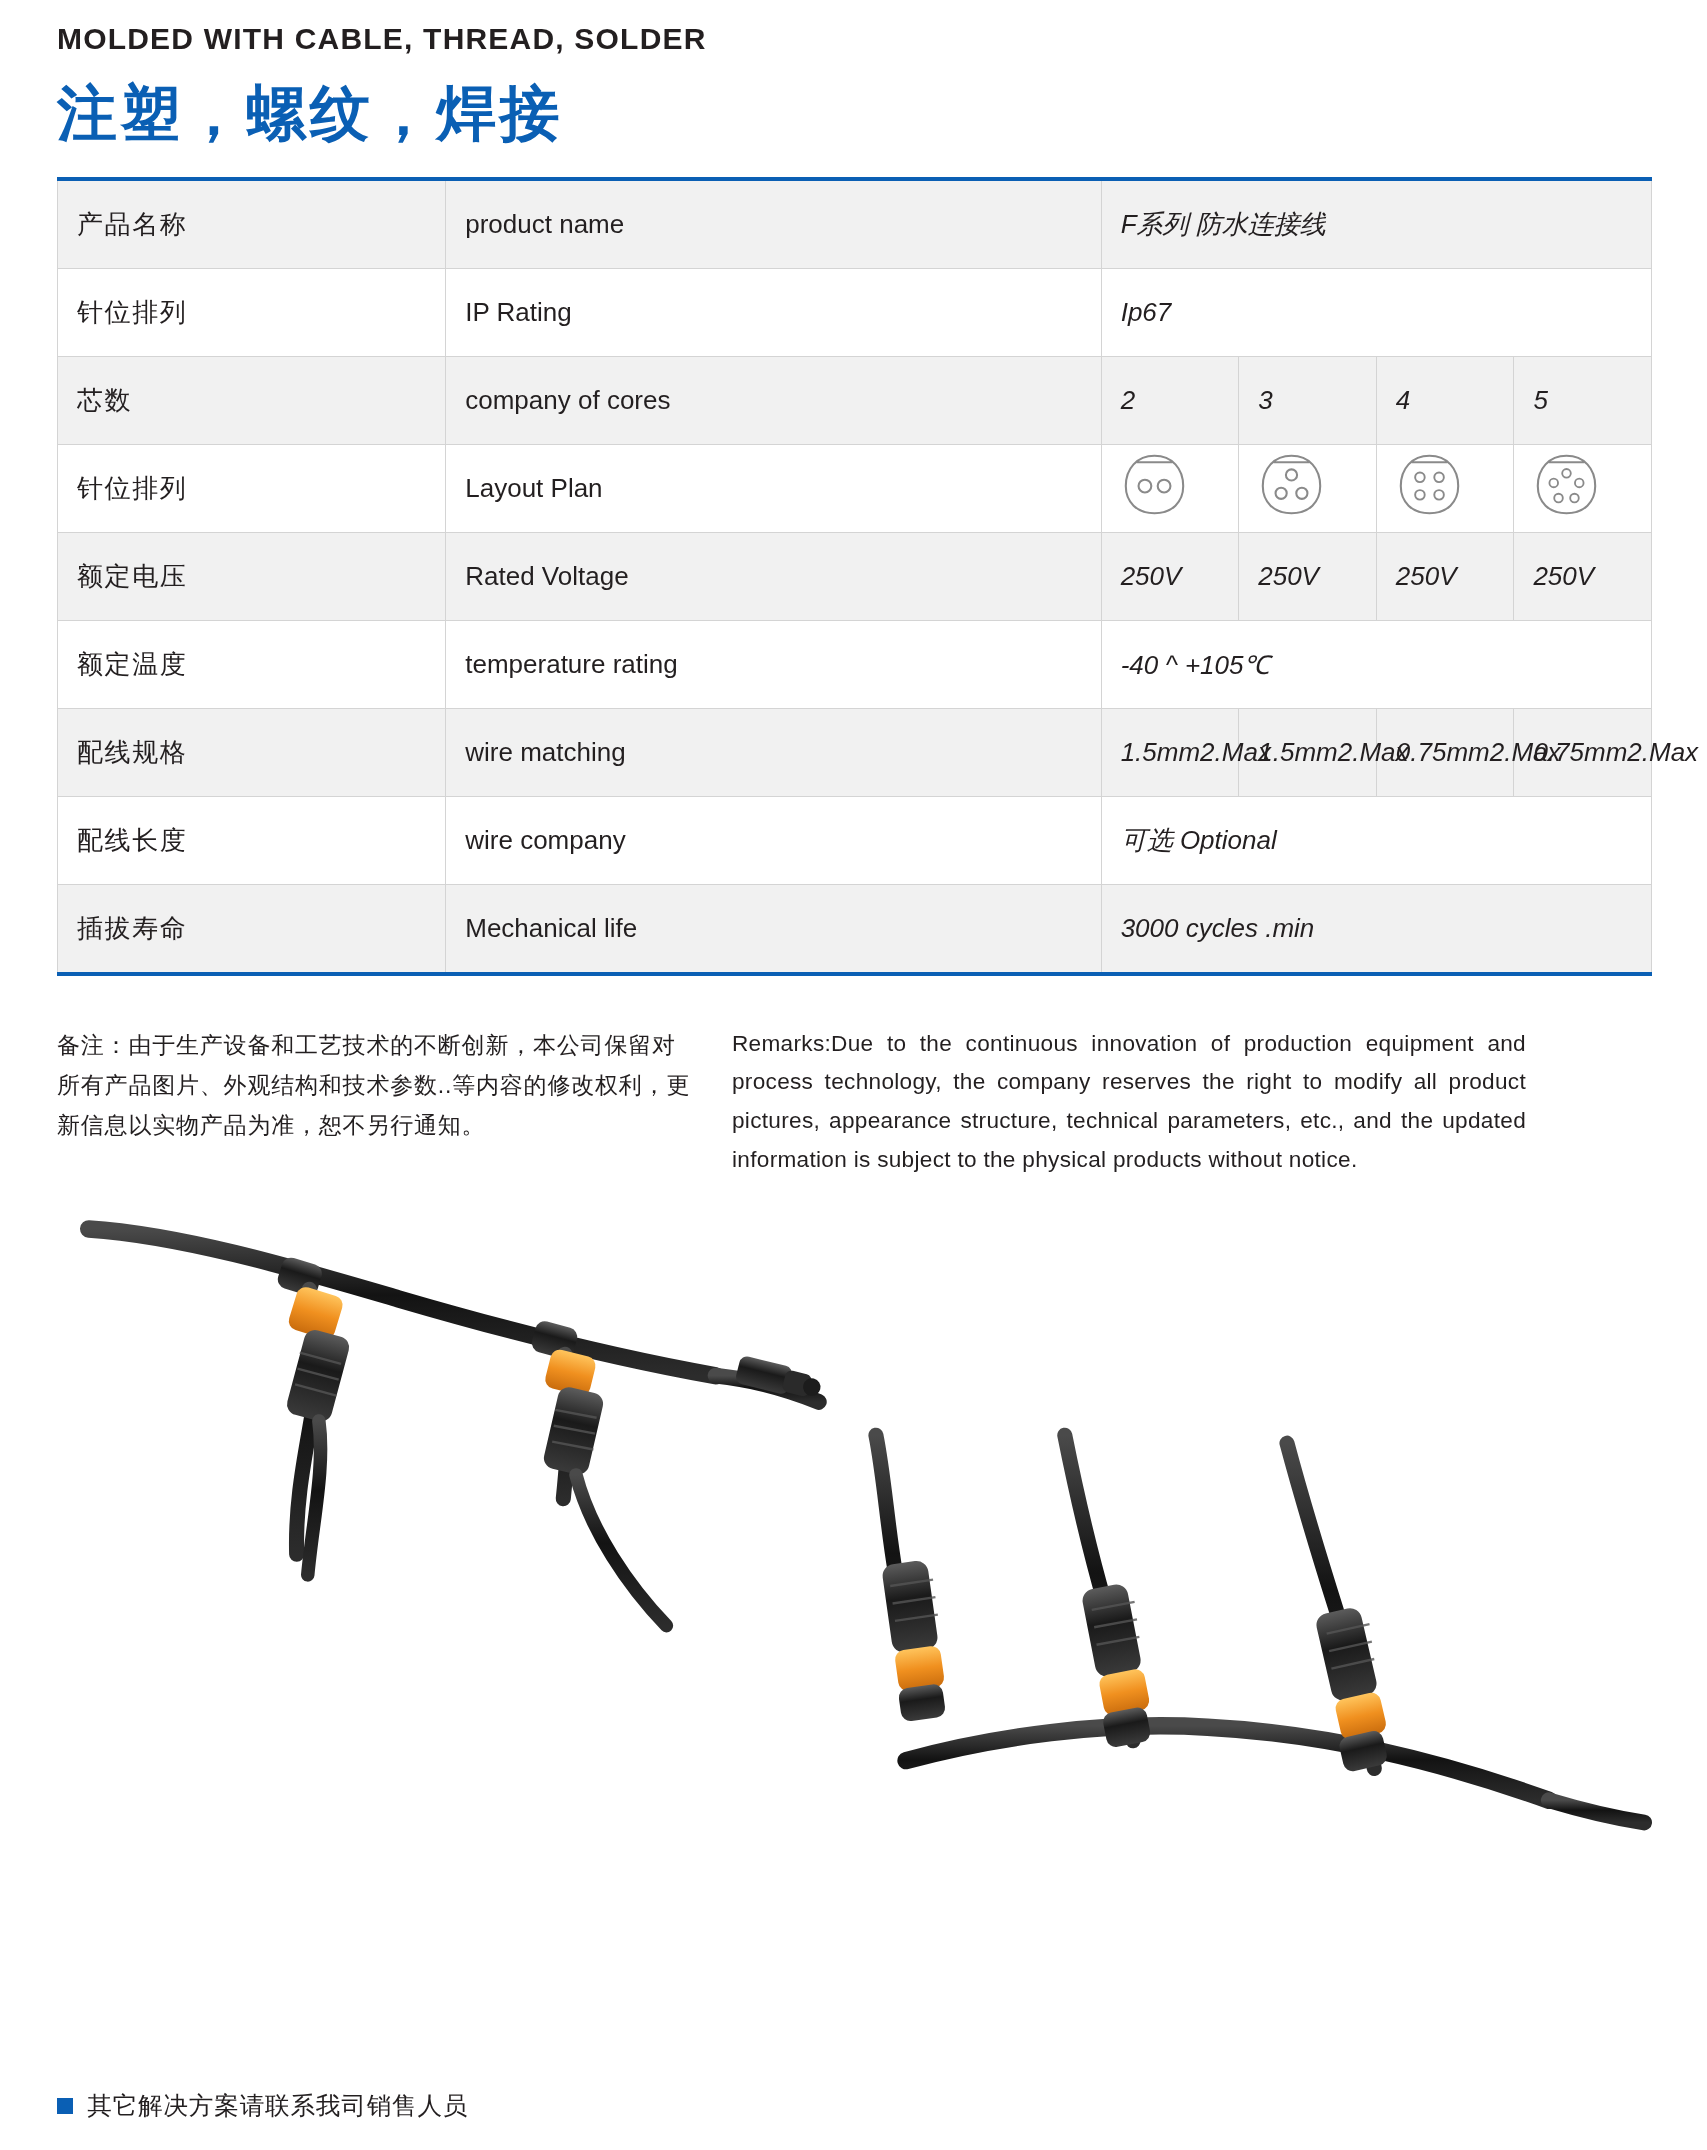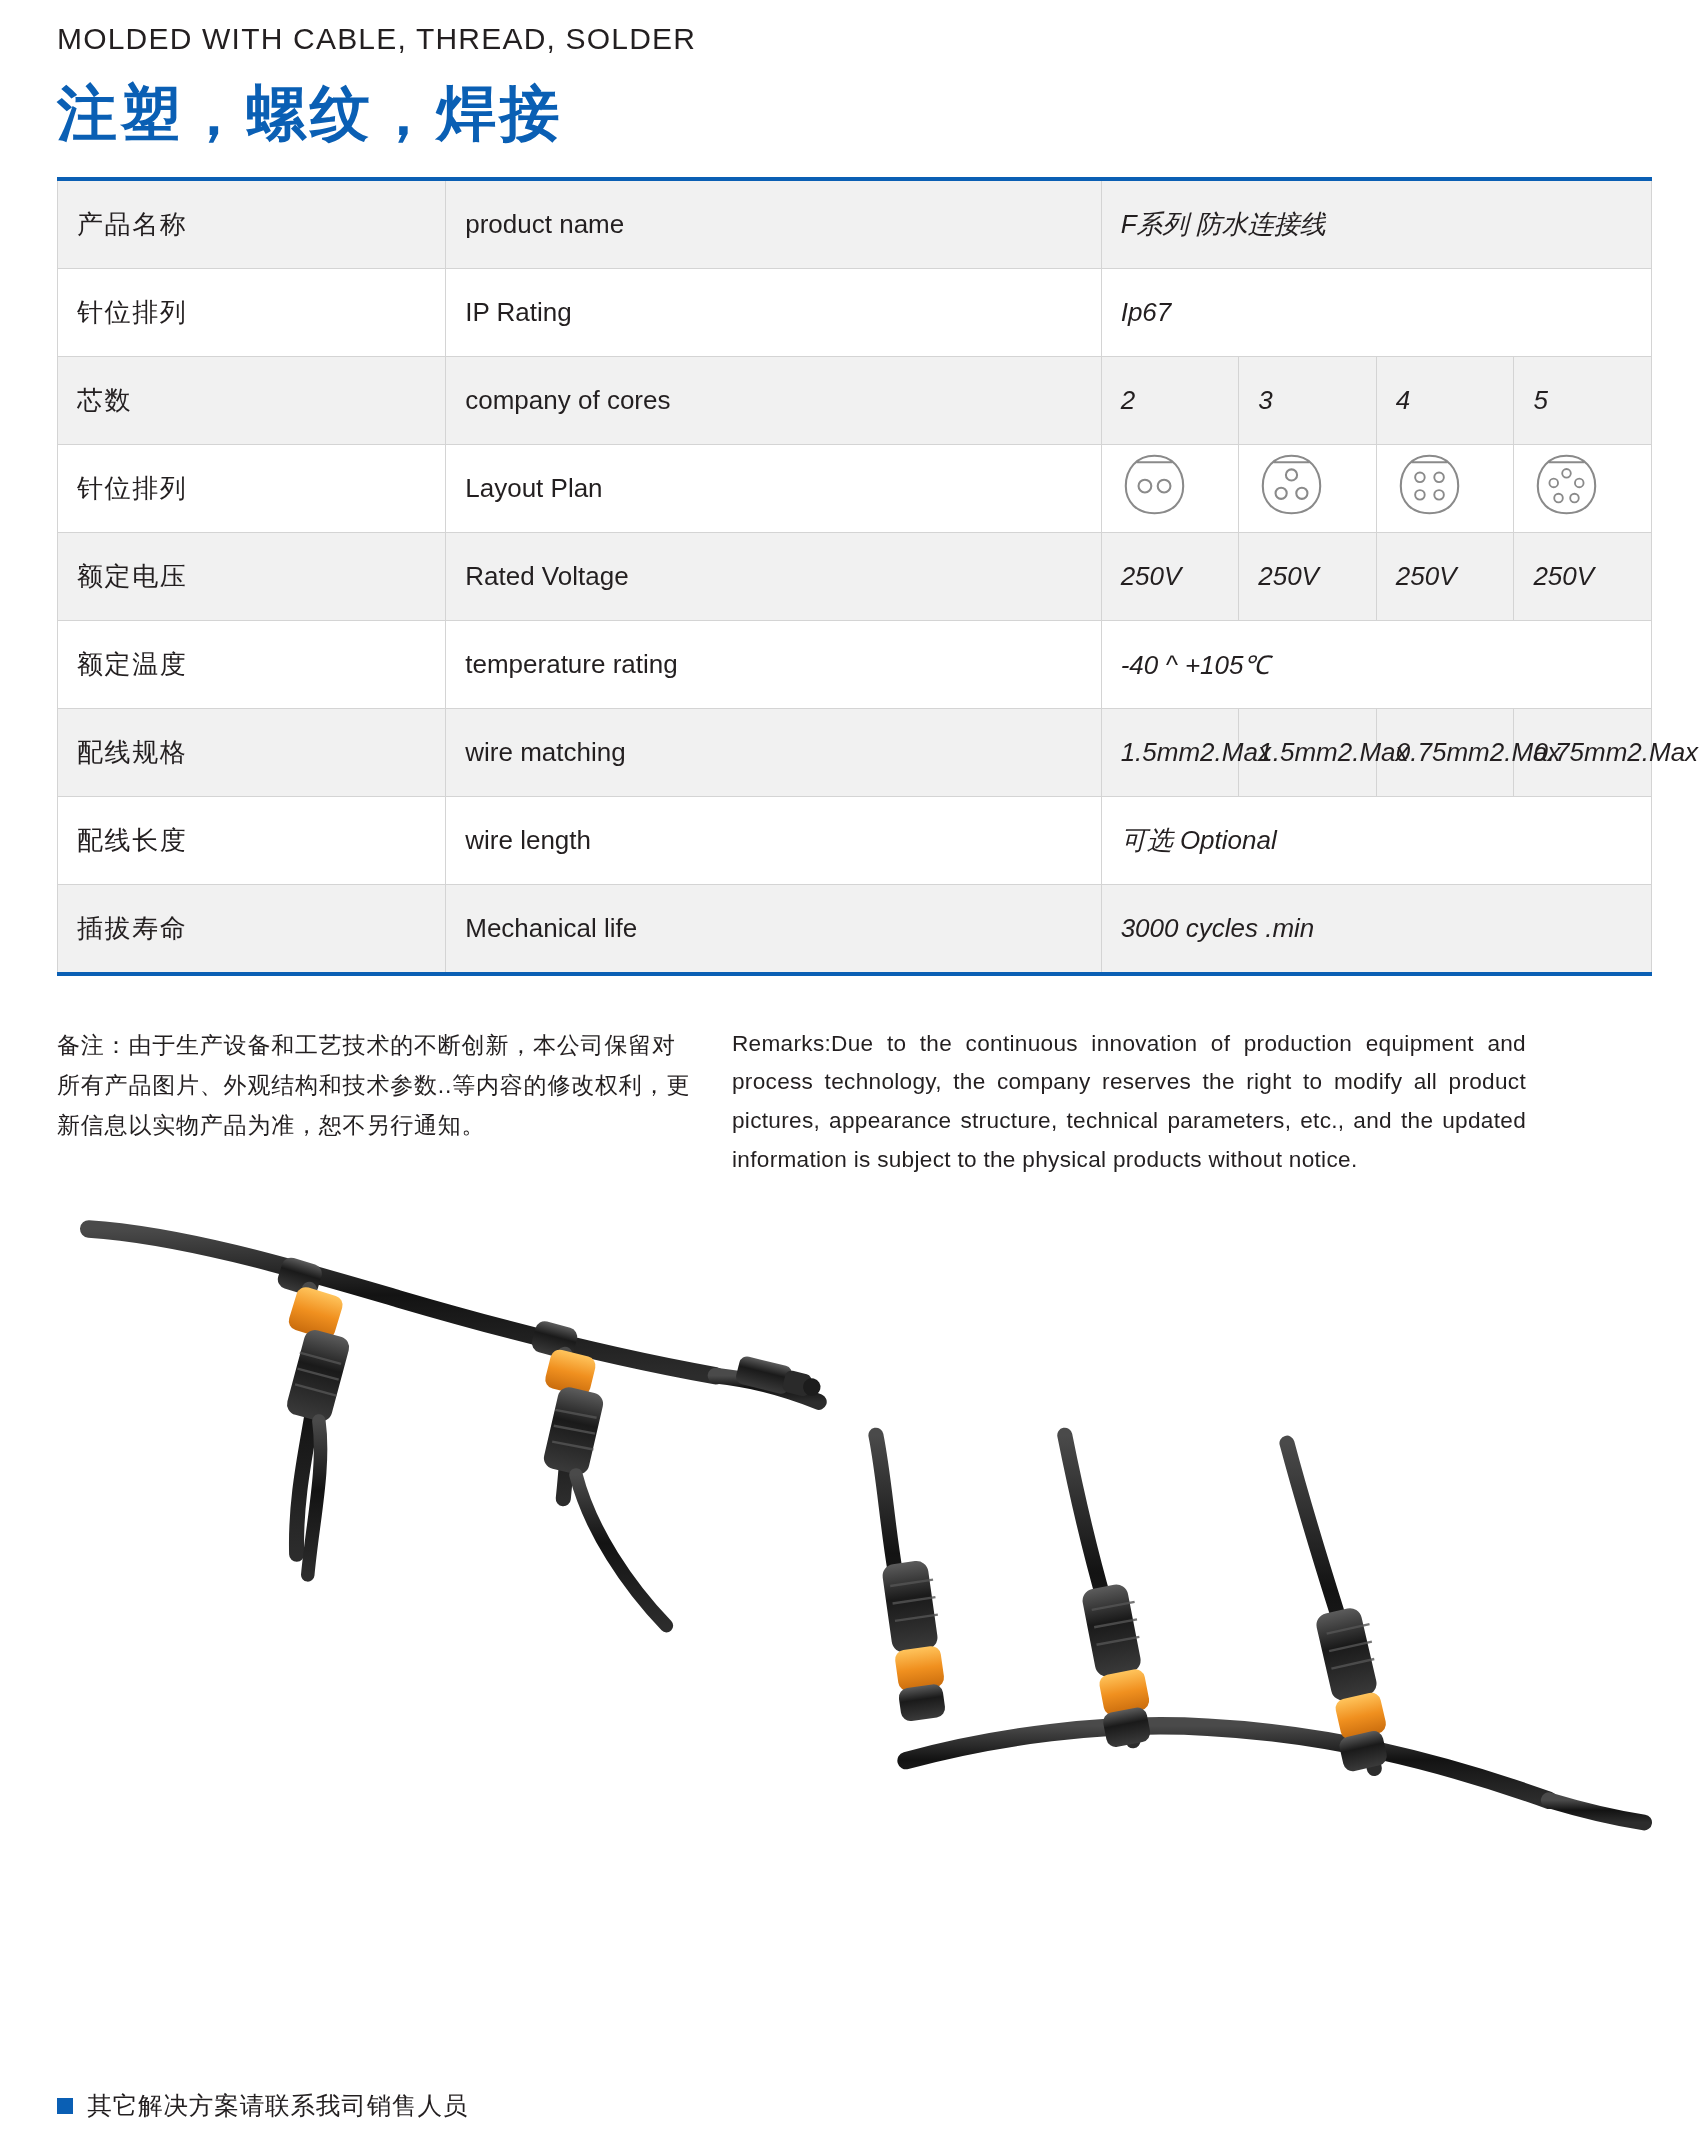--- a/index.html
+++ b/index.html
@@ -22,21 +22,21 @@
     box-sizing: border-box;
     padding: 0 57px;
   }
 
   
   .hdr-en {
     font-size: 30px;
     letter-spacing: 1.2px;
     color: #231f20;
     padding-top: 22px;
-    font-weight: 400;
+    font-weight: 700;
   }
   .hdr-cn {
     font-size: 60px;
     font-weight: bold;
     color: #0a5fb4;
     letter-spacing: 3.2px;
     margin-top: 17.5px;
     margin-bottom: 22px;
   }
 
@@ -218,21 +218,21 @@
       <tr>
         <td class="cn">配线规格</td>
         <td class="en">wire matching</td>
         <td class="val">1.5mm2.Max</td>
         <td class="val">1.5mm2.Max</td>
         <td class="val">0.75mm2.Max</td>
         <td class="val">0.75mm2.Max</td>
       </tr>
       <tr>
         <td class="cn">配线长度</td>
-        <td class="en">wire length</td>
+        <td class="en">wire company</td>
         <td class="val" colspan="4">可选  Optional</td>
       </tr>
       <tr>
         <td class="cn">插拔寿命</td>
         <td class="en">Mechanical life</td>
         <td class="val" colspan="4">3000 cycles .min</td>
       </tr>
     </tbody>
   </table>
 

